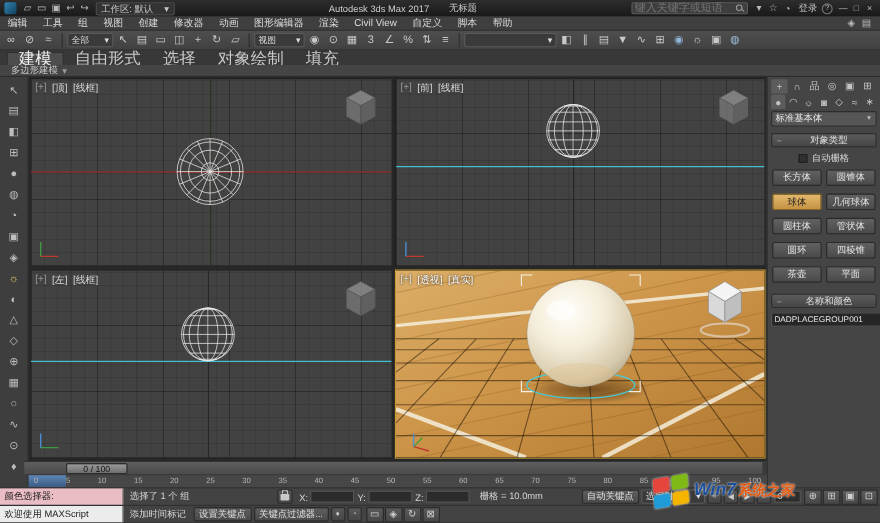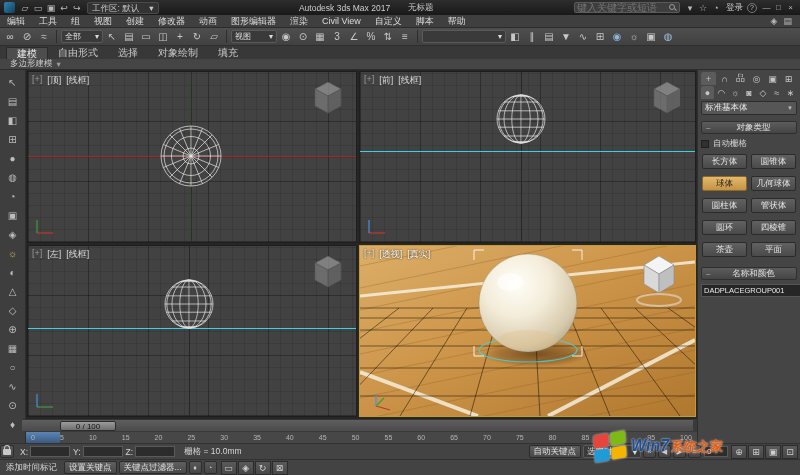--- a/index.html
+++ b/index.html
@@ -30,21 +30,21 @@
   #toolbar{position:absolute;left:0;top:28px;width:800px;height:18px;display:flex;align-items:center;gap:1px;
            padding:0 2px;background:linear-gradient(#4e4e4e,#414141);border-bottom:1px solid #2e2e2e}
   .tbtn{width:16px;height:15px;display:flex;align-items:center;justify-content:center;font-size:10px;
         color:#c8c8c8;border-radius:2px}
   .tsep{width:1px;height:13px;background:#2e2e2e;margin:0 3px;flex:0 0 auto}
   .tsel{height:13px;background:#3a3a3a;border:1px solid #5a5a5a;border-radius:2px;display:flex;
         align-items:center;justify-content:space-between;padding:0 3px;font-size:8px;color:#ddd}
   .grp{display:flex;gap:1px;align-items:center}
   
   #ribbontabs{position:absolute;left:0;top:46px;width:800px;height:13px;display:flex;align-items:flex-end;
-              background:#383838;font-size:10px;padding-left:6px}
+              background:#383838;font-size:15px;padding-left:6px}
   #ribbontabs .rtab{padding:0 10px;height:12px;display:flex;align-items:center;color:#c9c9c9}
   #ribbontabs .rtab.active{background:#4d4d4d;color:#f0f0f0;border:1px solid #2a2a2a;border-bottom:none;border-radius:2px 2px 0 0}
   #ribbonpanel{position:absolute;left:0;top:59px;width:800px;height:11px;background:#454545;
                border-bottom:1px solid #2c2c2c;display:flex;align-items:center;gap:4px;padding-left:10px;
                font-size:8.5px;color:#c9c9c9}
   
   #lefttoolbar{position:absolute;left:0;top:70px;width:26px;height:373px;background:#3e3e3e;
                border-right:1px solid #2d2d2d;display:flex;flex-direction:column;align-items:center;padding-top:3px}
   .ltbtn{width:18px;height:19px;display:flex;align-items:center;justify-content:center;font-size:10px;color:#bdbdbd}
   
@@ -69,21 +69,21 @@
   #cmdpanel{position:absolute;left:697px;top:70px;width:103px;height:373px;background:#454545;
             border-left:1px solid #2e2e2e;padding:2px 3px;font-size:8.5px}
   .cp-row{display:flex;gap:1px;margin-bottom:1px}
   .cptab{width:15px;height:13px;display:flex;align-items:center;justify-content:center;color:#c6c6c6;font-size:9px}
   .cptab.active{background:#5c5c5c;border-radius:2px 2px 0 0}
   .cpsel{height:14px;margin-top:2px;background:#565656;border:1px solid #2d2d2d;border-radius:2px;
          display:flex;align-items:center;justify-content:space-between;padding:0 3px;color:#e8e8e8}
   .rollout{height:13px;margin-top:6px;background:linear-gradient(#5c5c5c,#454545);border:1px solid #2f2f2f;
            border-radius:2px;display:flex;align-items:center;gap:4px;padding:0 4px;color:#e0e0e0}
   .rollout .minus{color:#aaa}
-  .chkrow{display:flex;align-items:center;gap:4px;justify-content:flex-start;margin-top:4px;color:#d5d5d5}
+  .chkrow{display:flex;align-items:center;gap:4px;justify-content:center;margin-top:4px;color:#d5d5d5}
   .chk{width:8px;height:8px;background:#303030;border:1px solid #1f1f1f}
   .cpgrid{display:grid;grid-template-columns:1fr 1fr;gap:7px 4px;padding:4px 1px}
   .cpbtn{height:15px;background:linear-gradient(#616161,#4a4a4a);border:1px solid #2b2b2b;border-radius:2px;
          display:flex;align-items:center;justify-content:center;color:#e4e4e4;font-size:8.5px}
   .cpbtn.active{background:linear-gradient(#e3b96e,#c59244);color:#1c1c1c;border-color:#8a6a28}
   .namerow{display:flex;gap:3px;align-items:center;margin-top:4px}
   .namefield{flex:1;height:13px;background:#262626;border:1px solid #555;color:#e8e8e8;font-size:7.5px;
              padding:0 2px;font-family:"Liberation Sans",sans-serif}
   
   #timeslider{position:absolute;left:22px;top:419px;width:671px;height:12px;
@@ -525,20 +525,22 @@
       <span>75</span>
       <span>80</span>
       <span>85</span>
       <span>90</span>
       <span>95</span>
       <span>100</span>
     </div>
 </div>
 
 <div class="statusrow" style="top:443px">
+  <div class="mrec">颜色选择器:</div>
+  <div class="stext" style="width:140px;overflow:hidden">选择了 1 个 组</div>
   <div class="lockbtn">
       <span class="lock"></span>
     </div>
   <div class="coord" style="margin-left:6px">
     <span>X:</span>
     <input class="cfield" style="width: 40px;" value="">
   </div>
   <div class="coord">
     <span>Y:</span>
     <input class="cfield" style="width: 40px;" value="">
@@ -562,20 +564,21 @@
   <input class="cfield" style="width: 24px; margin: 0px 2px;" value="0">
   <div style="display:flex;margin-right:2px">
       <span class="navbtn">⊕</span>
       <span class="navbtn">⊞</span>
       <span class="navbtn">▣</span>
       <span class="navbtn">⊡</span>
     </div>
 </div>
 
 <div class="statusrow" style="top:459px">
+  <div class="mlst">欢迎使用 MAXScript</div>
   <div class="stext">添加时间标记</div>
   <div class="skbtn">设置关键点</div>
   <div class="skbtn">关键点过滤器...</div>
   <span class="pbtn">♦</span>
   <span class="pbtn">◔</span>
   <div style="display:flex;margin-right:2px;margin-left:2px">
       <span class="navbtn">▭</span>
       <span class="navbtn">◈</span>
       <span class="navbtn">↻</span>
       <span class="navbtn">⊠</span>

